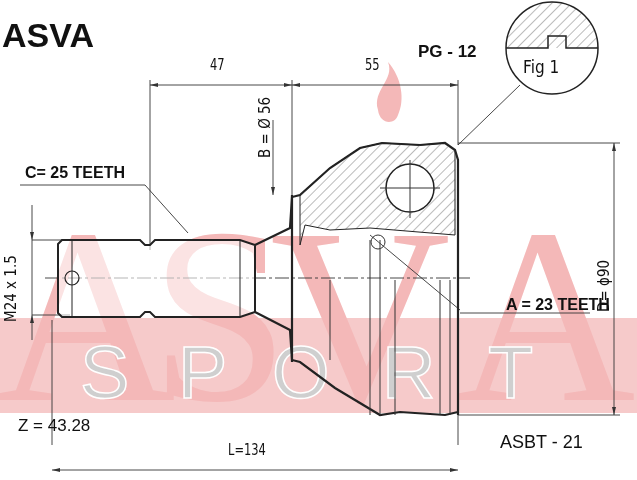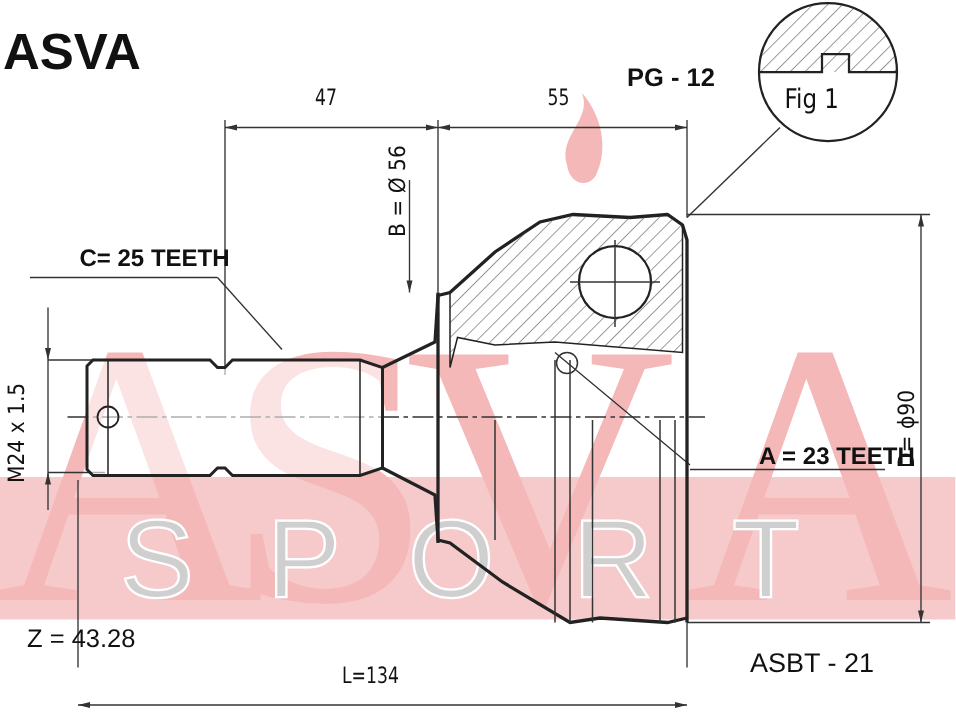--- a/index.html
+++ b/index.html
@@ -129,16 +129,16 @@
 <div class="lbl partno">PG - 12</div>
 <div class="lbl figlbl">Fig 1</div>
 
 <div class="lbl dim" style="left:210px; top:58px;">47</div>
 <div class="lbl dim" style="left:365px; top:58px;">55</div>
 <div class="lbl dim" style="left:258px; top:158px; transform: rotate(-90deg); transform-origin:left top;">B = Ø 56</div>
 <div class="lbl dim" style="left:597px; top:312px; transform: rotate(-90deg); transform-origin:left top;">D= ϕ90</div>
 <div class="lbl dim" style="left:4px; top:322px; transform: rotate(-90deg); transform-origin:left top;">M24 x 1.5</div>
 <div class="lbl dim" style="left:228px; top:443px;">L=134</div>
 
-<div class="lbl teeth" style="left:25px; top:165px;margin-left:28px;">C= 25 TEETH</div>
+<div class="lbl teeth" style="left:25px; top:165px;">C= 25 TEETH</div>
 <div class="lbl teeth" style="left:466px; top:297px;margin-left:40px;">A = 23 TEETH</div>
 <div class="lbl zval">Z = 43.28</div>
 <div class="lbl asbt">ASBT - 21</div>
 
 </body></html>

